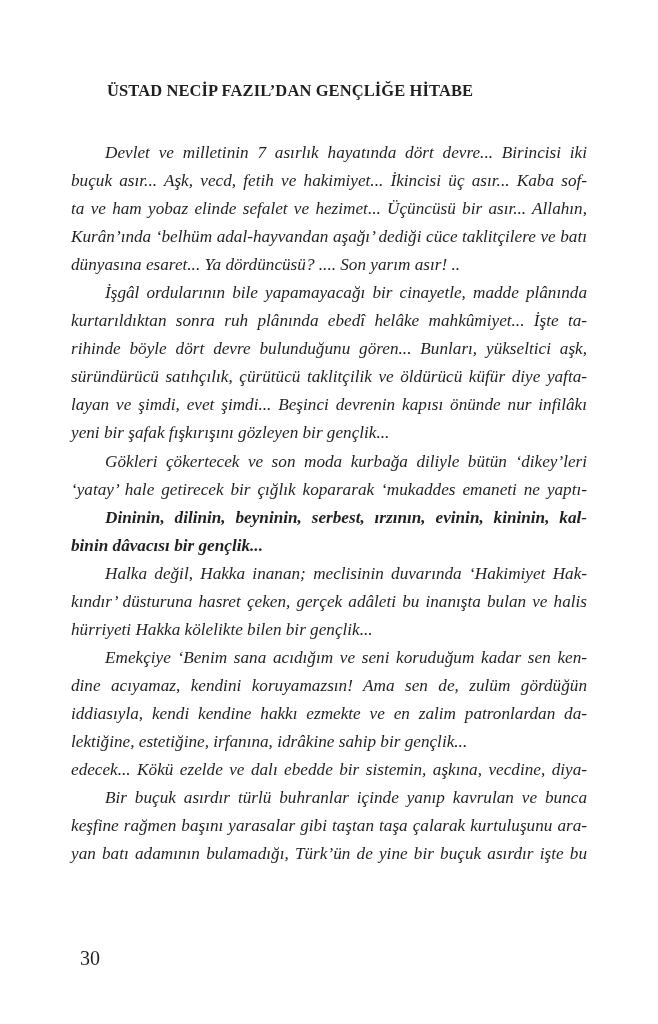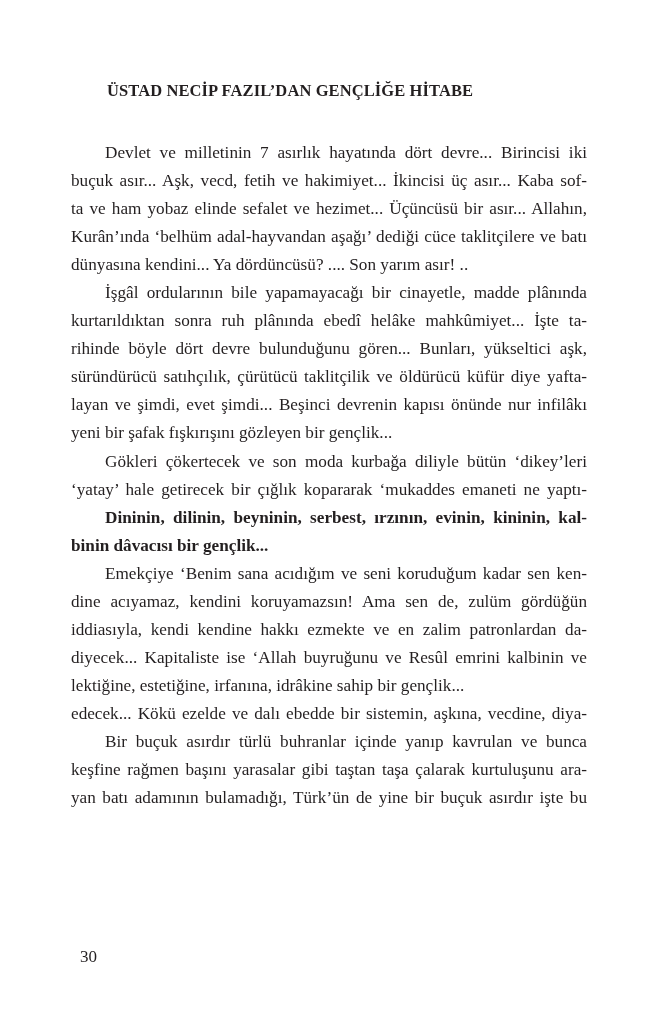--- a/index.html
+++ b/index.html
@@ -6,67 +6,71 @@
   body { width: 658px; height: 1024px; position: relative; overflow: hidden; }
   .page {
     position: absolute; left: 0; top: 0; width: 644px; height: 1024px; background: #fff;
     font-family: "Liberation Serif", "DejaVu Serif", serif; color: #231f20;
   }
   .title {
     position: absolute; left: 107px; top: 81px; width: 460px;
     font-weight: bold; font-size: 16.5px; letter-spacing: 0.1px; white-space: nowrap;
   }
   .body {
-    position: absolute; left: 71px; top: 139px; width: 516px;
+    position: absolute; left: 71px; top: 139px; width: 516px; font-style: italic;
   }
   .line {
     height: 28.05px; line-height: 28.05px; font-size: 17.2px;
     text-align: justify; text-align-last: justify; white-space: nowrap; overflow: visible;
   }
   .line.indent { padding-left: 34px; }
   .line.last { text-align-last: left; }
   .line.bold { font-weight: bold; }
   .page-number {
-    position: absolute; left: 80px; top: 947px; font-size: 17px;
+    position: absolute; left: 80px; top: 947px; font-size: 20px;
   }
 </style>
 </head>
 <body>
 
 <div class="page">
   <div class="title">ÜSTAD NECİP FAZIL’DAN GENÇLİĞE HİTABE</div>
   <div class="body" id="body-text">
       <div>
         <div class="line indent">Devlet ve milletinin 7 asırlık hayatında dört devre... Birincisi iki</div>
         <div class="line">buçuk asır... Aşk, vecd, fetih ve hakimiyet... İkincisi üç asır... Kaba sof-</div>
         <div class="line">ta ve ham yobaz elinde sefalet ve hezimet... Üçüncüsü bir asır... Allahın,</div>
         <div class="line">Kurân’ında ‘belhüm adal-hayvandan aşağı’ dediği cüce taklitçilere ve batı</div>
-        <div class="line last">dünyasına kendini... Ya dördüncüsü? .... Son yarım asır! ..</div>
+        <div class="line last">dünyasına esaret... Ya dördüncüsü? .... Son yarım asır! ..</div>
       </div>
       <div>
         <div class="line indent">İşgâl ordularının bile yapamayacağı bir cinayetle, madde plânında</div>
         <div class="line">kurtarıldıktan sonra ruh plânında ebedî helâke mahkûmiyet... İşte ta-</div>
         <div class="line">rihinde böyle dört devre bulunduğunu gören... Bunları, yükseltici aşk,</div>
         <div class="line">süründürücü satıhçılık, çürütücü taklitçilik ve öldürücü küfür diye yafta-</div>
         <div class="line">layan ve şimdi, evet şimdi... Beşinci devrenin kapısı önünde nur infilâkı</div>
         <div class="line last">yeni bir şafak fışkırışını gözleyen bir gençlik...</div>
       </div>
       <div>
         <div class="line indent">Gökleri çökertecek ve son moda kurbağa diliyle bütün ‘dikey’leri</div>
         <div class="line">‘yatay’ hale getirecek bir çığlık kopararak ‘mukaddes emaneti ne yaptı-</div>
       </div>
       <div>
         <div class="line indent bold">Dininin, dilinin, beyninin, serbest, ırzının, evinin, kininin, kal-</div>
         <div class="line last bold">binin dâvacısı bir gençlik...</div>
       </div>
       <div>
+        <div class="line indent">Halka değil, Hakka inanan; meclisinin duvarında ‘Hakimiyet Hak-</div>
+        <div class="line">kındır’ düsturuna hasret çeken, gerçek adâleti bu inanışta bulan ve halis</div>
+        <div class="line last">hürriyeti Hakka kölelikte bilen bir gençlik...</div>
+      </div>
+      <div>
         <div class="line indent">Emekçiye ‘Benim sana acıdığım ve seni koruduğum kadar sen ken-</div>
         <div class="line">dine acıyamaz,   kendini koruyamazsın! Ama sen de, zulüm gördüğün</div>
         <div class="line">iddiasıyla, kendi kendine hakkı ezmekte ve en zalim patronlardan da-</div>
-        <div class="line">diyecek... Kapitaliste ise ‘Allah buyruğunu ve Resûl emrini kalbinin ve</div>
         <div class="line last">lektiğine, estetiğine, irfanına, idrâkine sahip bir gençlik...</div>
         <div class="line">edecek... Kökü ezelde ve dalı ebedde bir sistemin, aşkına, vecdine, diya-</div>
       </div>
       <div>
         <div class="line indent">Bir buçuk asırdır türlü buhranlar içinde yanıp kavrulan ve bunca</div>
         <div class="line">keşfine rağmen başını yarasalar gibi taştan taşa çalarak kurtuluşunu ara-</div>
         <div class="line">yan batı adamının bulamadığı, Türk’ün de yine bir buçuk asırdır işte bu</div>
       </div>
     </div>
   <div class="page-number">30</div>

